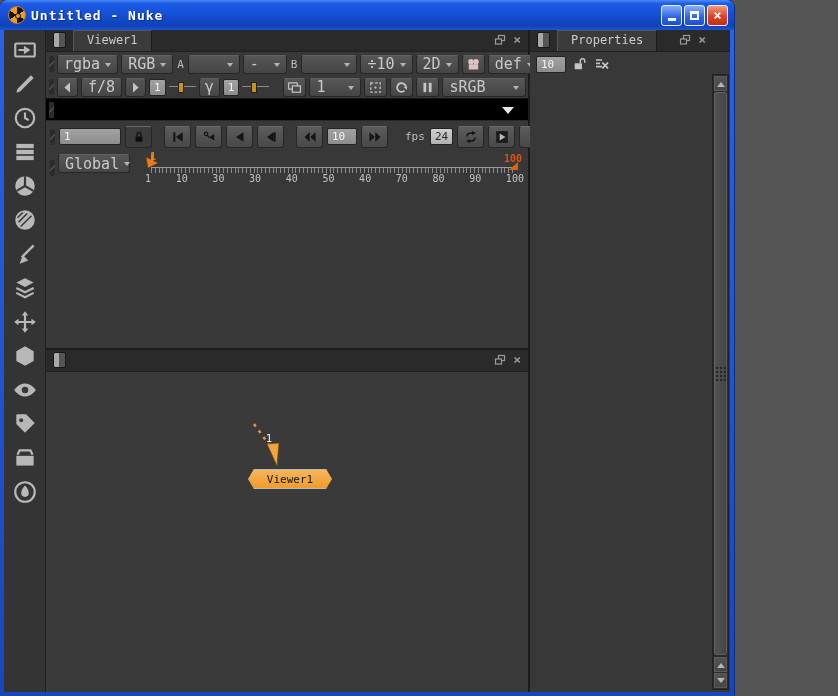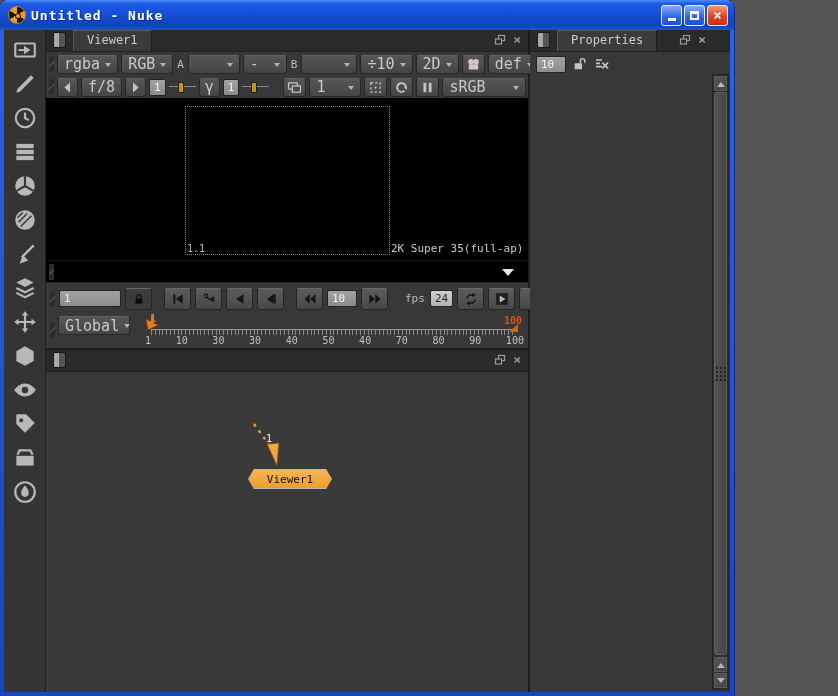--- a/index.html
+++ b/index.html
@@ -383,25 +383,20 @@
               <div class="btn">IP</div>
               <div class="btn iconbtn">
                   <span class="ic">
                     <svg viewBox="0 0 24 24" style="width: 100%; height: 100%; display: block;">
                       <path d="M2 22L22 2M2 13L13 2M11 22l11-11" stroke="#c4c4c4" stroke-width="3"></path>
                     </svg>
                   </span>
                 </div>
             </div>
 
-            <div class="vcanvas">
-              <div class="fmt-rect"></div>
-              <div class="fmt-corner">1.1</div>
-              <div class="fmt-name">2K Super 35(full-ap)</div>
-            </div>
 
             <div class="zoombar">
               <div class="row-grip"></div>
               <div class="zoom-caret"></div>
             </div>
 
             <div class="row transport">
               <div class="row-grip"></div>
               <div class="field frame-field">1</div>
               <div class="tbut" style="background:#3c3c3c">

